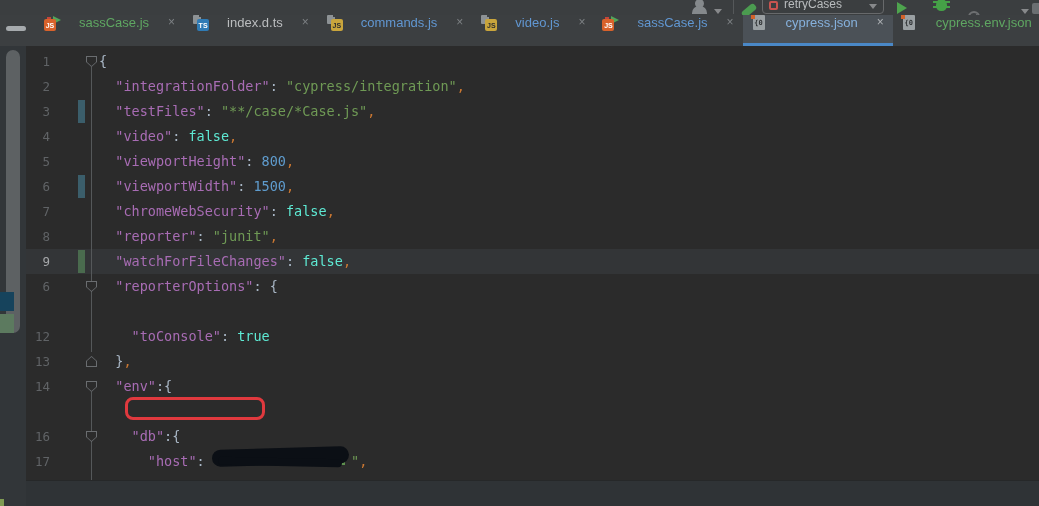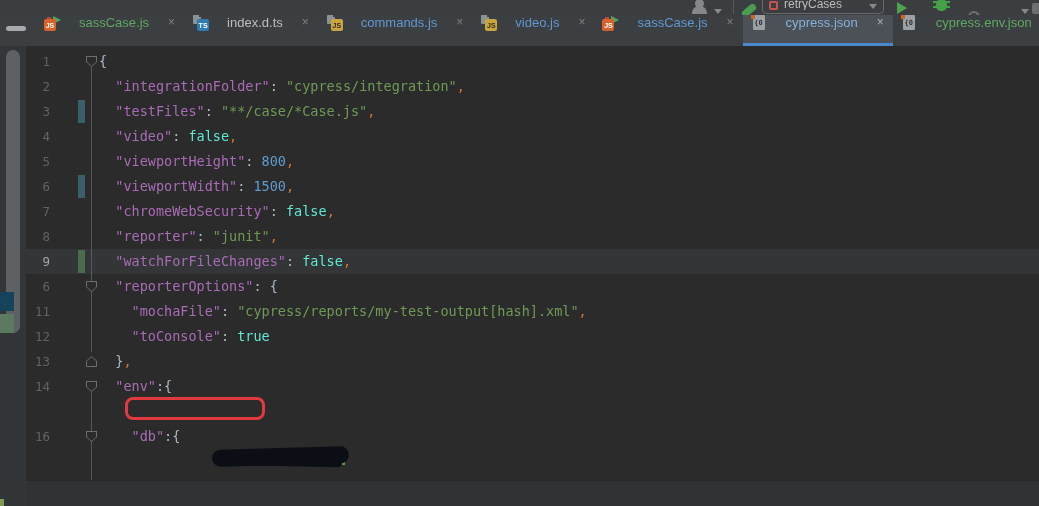--- a/index.html
+++ b/index.html
@@ -219,23 +219,23 @@
     <div class="code-line" style="top: 3px;"><span class="ln">1</span><span class="fold fold-start"><span class="outer"></span><span class="inner"></span></span><span class="code"><span class="tk-pn">{</span></span></div>
         <div class="code-line" style="top: 28px;"><span class="ln">2</span><span class="code"><span class="tk-ws">  </span><span class="tk-key">"integrationFolder"</span><span class="tk-pn">:</span><span class="tk-ws"> </span><span class="tk-str">"cypress/integration"</span><span class="tk-cm">,</span></span></div>
         <div class="code-line" style="top: 53px;"><span class="ln">3</span><span class="chg chg-modified"></span><span class="code"><span class="tk-ws">  </span><span class="tk-key">"testFiles"</span><span class="tk-pn">:</span><span class="tk-ws"> </span><span class="tk-str">"**/case/*Case.js"</span><span class="tk-cm">,</span></span></div>
         <div class="code-line" style="top: 78px;"><span class="ln">4</span><span class="code"><span class="tk-ws">  </span><span class="tk-key">"video"</span><span class="tk-pn">:</span><span class="tk-ws"> </span><span class="tk-kw">false</span><span class="tk-cm">,</span></span></div>
         <div class="code-line" style="top: 103px;"><span class="ln">5</span><span class="code"><span class="tk-ws">  </span><span class="tk-key">"viewportHeight"</span><span class="tk-pn">:</span><span class="tk-ws"> </span><span class="tk-num">800</span><span class="tk-cm">,</span></span></div>
         <div class="code-line" style="top: 128px;"><span class="ln">6</span><span class="chg chg-modified"></span><span class="code"><span class="tk-ws">  </span><span class="tk-key">"viewportWidth"</span><span class="tk-pn">:</span><span class="tk-ws"> </span><span class="tk-num">1500</span><span class="tk-cm">,</span></span></div>
         <div class="code-line" style="top: 153px;"><span class="ln">7</span><span class="code"><span class="tk-ws">  </span><span class="tk-key">"chromeWebSecurity"</span><span class="tk-pn">:</span><span class="tk-ws"> </span><span class="tk-kw">false</span><span class="tk-cm">,</span></span></div>
         <div class="code-line" style="top: 178px;"><span class="ln">8</span><span class="code"><span class="tk-ws">  </span><span class="tk-key">"reporter"</span><span class="tk-pn">:</span><span class="tk-ws"> </span><span class="tk-str">"junit"</span><span class="tk-cm">,</span></span></div>
         <div class="code-line" style="top: 203px;"><span class="ln cur">9</span><span class="chg chg-added"></span><span class="code"><span class="tk-ws">  </span><span class="tk-key">"watchForFileChanges"</span><span class="tk-pn">:</span><span class="tk-ws"> </span><span class="tk-kw">false</span><span class="tk-cm">,</span></span></div>
         <div class="code-line" style="top: 228px;"><span class="ln">6</span><span class="fold fold-start"><span class="outer"></span><span class="inner"></span></span><span class="code"><span class="tk-ws">  </span><span class="tk-key">"reporterOptions"</span><span class="tk-pn">:</span><span class="tk-ws"> </span><span class="tk-pn">{</span></span></div>
-        <div class="code-line" style="top: 253px;"><span class="ln">11</span><span class="code"><span class="tk-ws">    </span><span class="tk-key">"mochaFile"</span><span class="tk-pn">:</span><span class="tk-ws"> </span><span class="tk-str">"cypress/reports/my-test-output[hash].xml"</span><span class="tk-cm">,</span></span></div>
         <div class="code-line" style="top: 278px;"><span class="ln">12</span><span class="code"><span class="tk-ws">    </span><span class="tk-key">"toConsole"</span><span class="tk-pn">:</span><span class="tk-ws"> </span><span class="tk-kw">true</span></span></div>
         <div class="code-line" style="top: 303px;"><span class="ln">13</span><span class="fold fold-end"><span class="outer"></span><span class="inner"></span></span><span class="code"><span class="tk-ws">  </span><span class="tk-pn">}</span><span class="tk-cm">,</span></span></div>
         <div class="code-line" style="top: 328px;"><span class="ln">14</span><span class="fold fold-start"><span class="outer"></span><span class="inner"></span></span><span class="code"><span class="tk-ws">  </span><span class="tk-key">"env"</span><span class="tk-pn">:</span><span class="tk-pn">{</span></span></div>
         <div class="code-line" style="top: 378px;"><span class="ln">16</span><span class="fold fold-start"><span class="outer"></span><span class="inner"></span></span><span class="code"><span class="tk-ws">    </span><span class="tk-key">"db"</span><span class="tk-pn">:</span><span class="tk-pn">{</span></span></div>
+        <div class="code-line" style="top: 403px;"><span class="ln">17</span><span class="code"><span class="tk-ws">      </span><span class="tk-key">"host"</span><span class="tk-pn">:</span><span class="tk-ws"> </span><span class="tk-ws">                 </span><span class="tk-str">"</span><span class="tk-cm">,</span></span></div>
       </div>
 
     <div id="bottom-panel"></div>
   </div>
 
 </div>
 
 </body></html>

